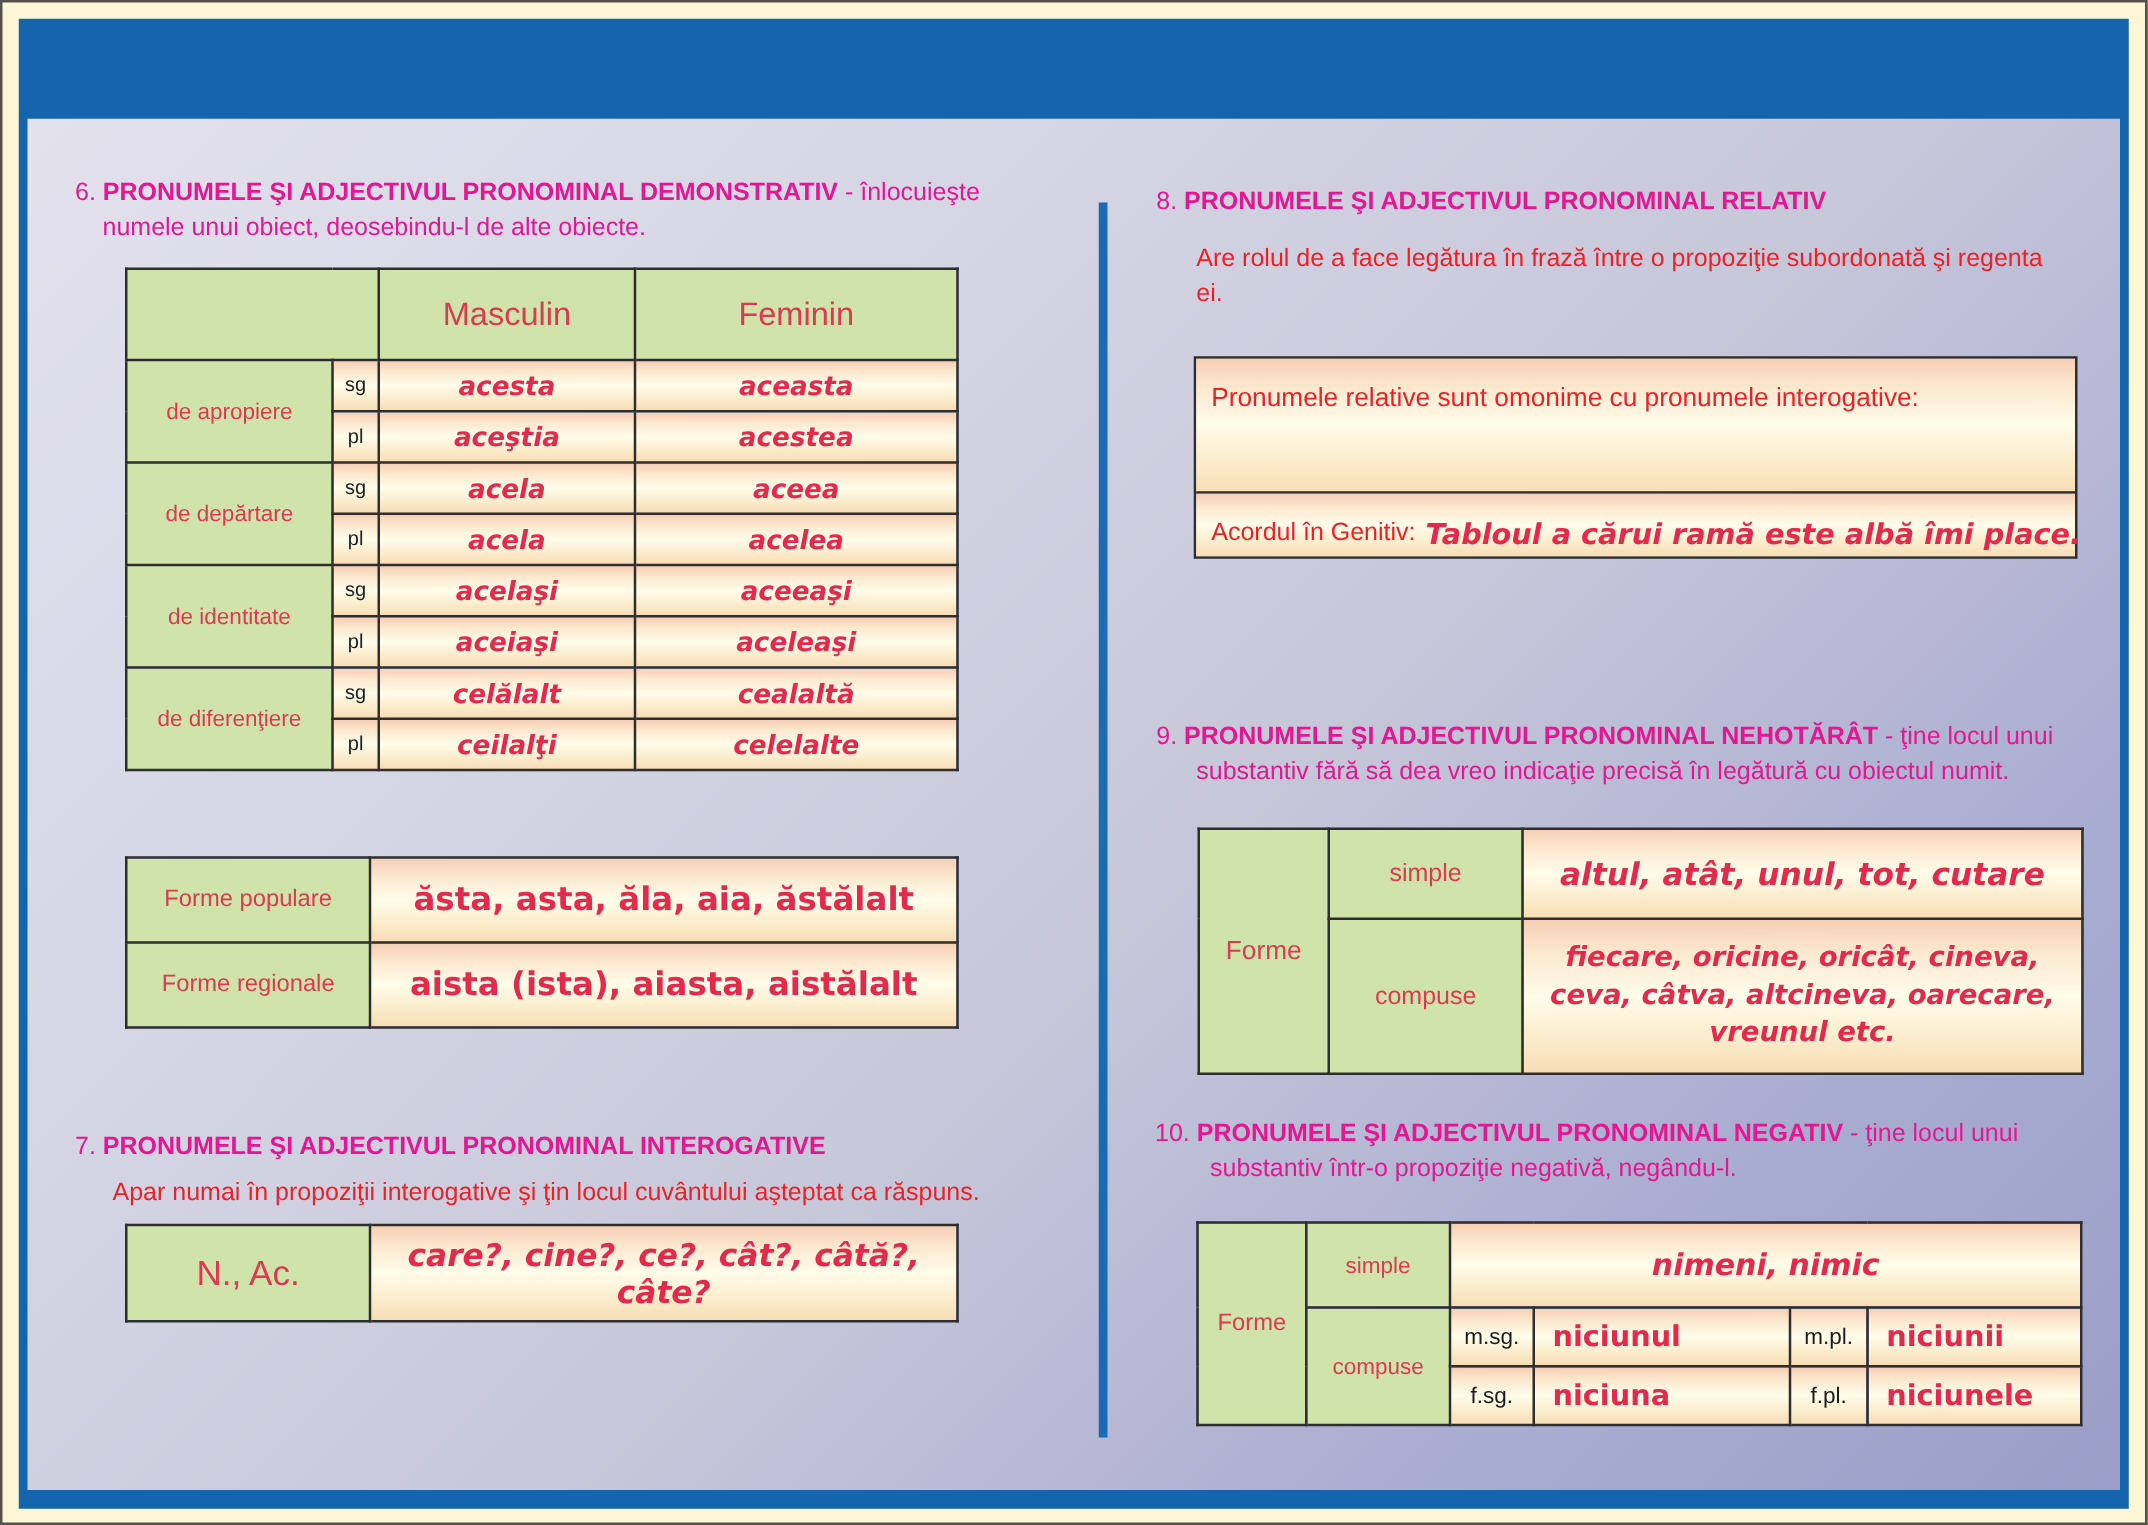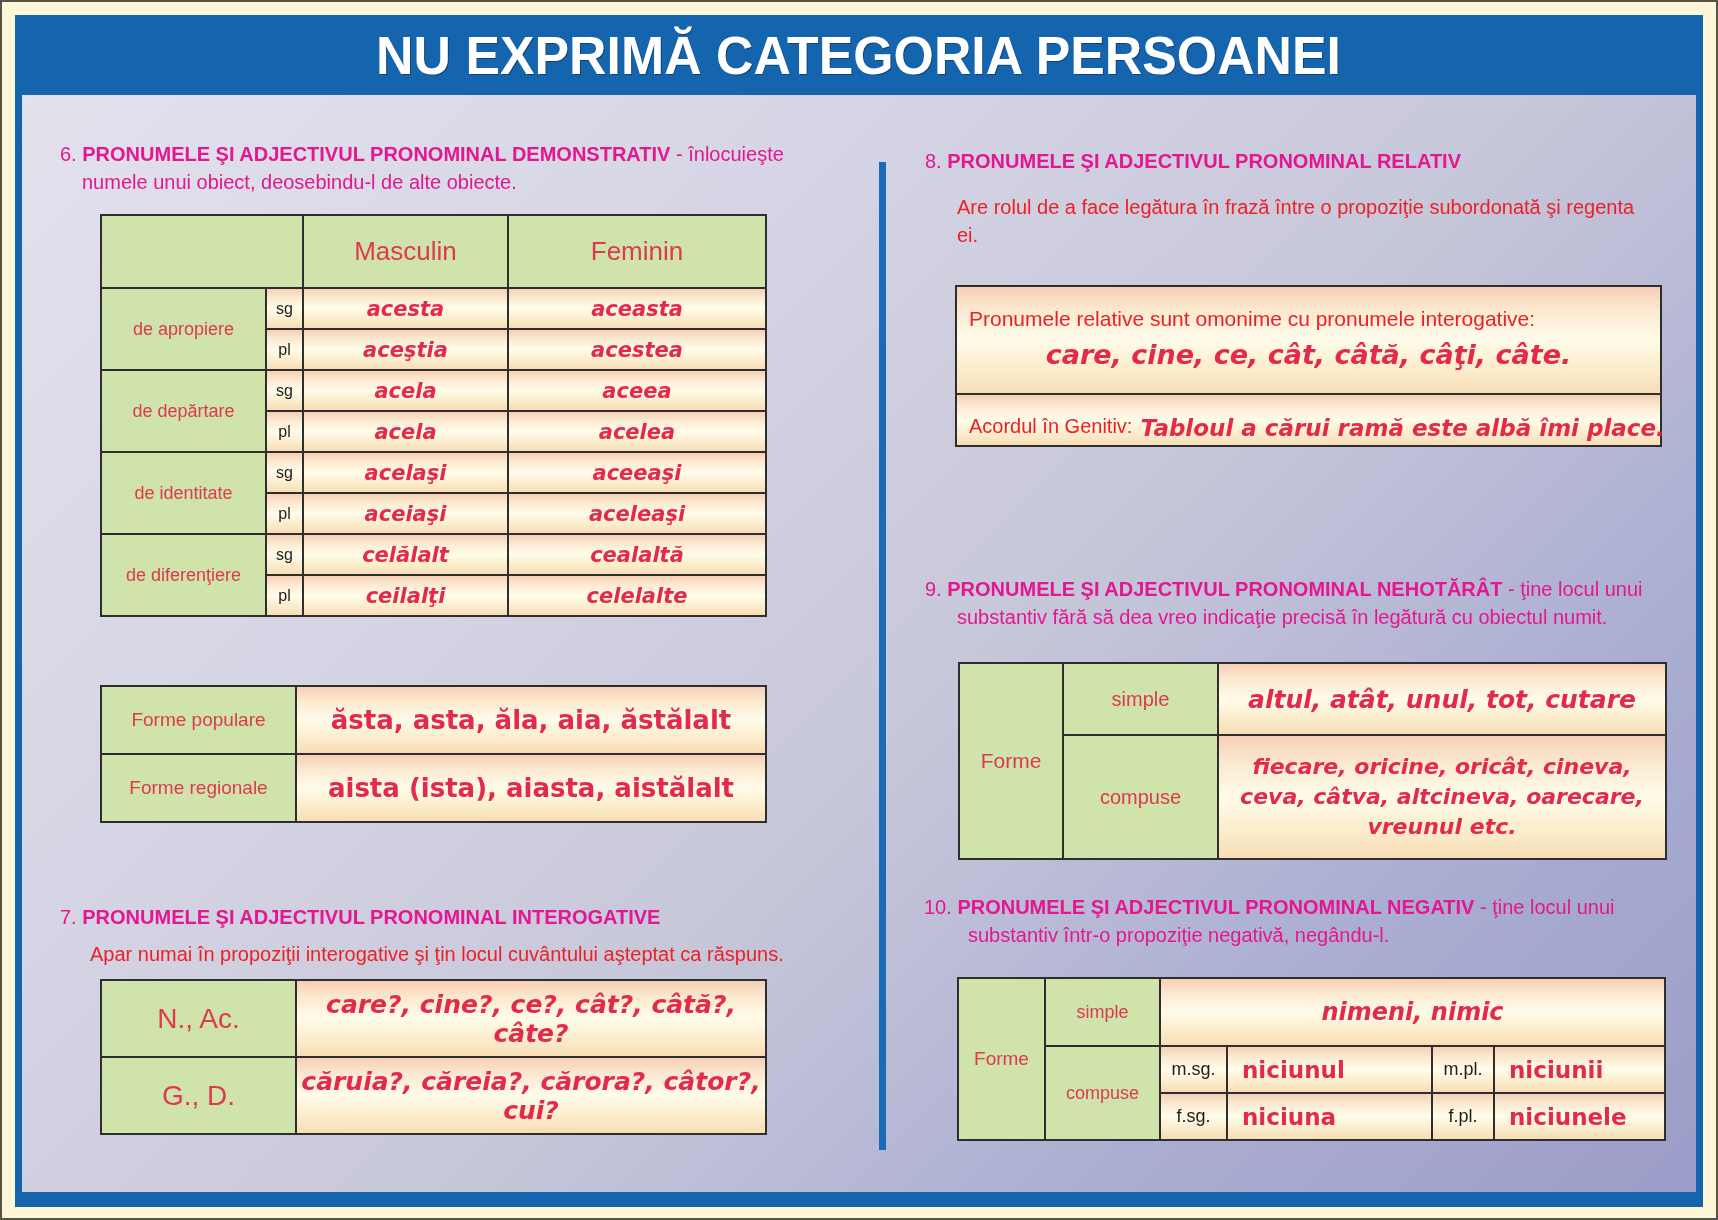--- a/index.html
+++ b/index.html
@@ -93,23 +93,20 @@
   #table10 td.r1 { height:68px; }
   #table10 td.r2 { height:47px; }
   #table10 .tag { font-size:18px; text-align:center; }
   #table10 .valL { font-size:23px; text-align:left; padding-left:14px; }
   #table10 .valC { font-size:24px; }
 </style>
 </head>
 <body>
 
 <div id="frame">
-  <div id="title-banner">
-    <div id="page-title">NU EXPRIMĂ CATEGORIA PERSOANEI</div>
-  </div>
 
   <div id="content">
 
     <div class="sec-head" style="left:38px; top:45px; width:730px; padding-left:22px; text-indent:-22px;">
       <span class="num">6.</span>
       <b>PRONUMELE ŞI ADJECTIVUL PRONOMINAL DEMONSTRATIV</b>
       <span class="tail">- înlocuieşte numele unui obiect, deosebindu-l de alte obiecte.</span>
     </div>
 
     <table id="table6">
@@ -198,39 +195,34 @@
     <table id="table7">
       <colgroup>
           <col style="width:195px">
           <col style="width:470px">
         </colgroup>
       <tbody>
           <tr>
         <td class="green glabel">N., Ac.</td>
         <td class="cream val hand-i">care?, cine?, ce?, cât?, câtă?, câte?</td>
       </tr>
-      <tr>
-        <td class="green glabel">G., D.</td>
-        <td class="cream val hand-i">căruia?, căreia?, cărora?, câtor?, cui?</td>
-      </tr>
     </tbody>
       </table>
 
     <div id="divider"></div>
 
     <div class="sec-head" style="left:903px; top:52px; width:740px; padding-left:26px; text-indent:-26px;">
       <span class="num">8.</span>
       <b>PRONUMELE ŞI ADJECTIVUL PRONOMINAL RELATIV</b>
     </div>
     <div class="red-par" style="left:935px; top:98px; width:680px;">Are rolul de a face legătura în frază între o propoziţie subordonată şi regenta ei.</div>
 
     <div id="relbox">
       <div class="rel-row" id="rel-row1">
         <span class="rel-intro">Pronumele relative sunt omonime cu pronumele interogative:</span>
-        <span class="rel-val hand-i">care, cine, ce, cât, câtă, câţi, câte.</span>
       </div>
       <div class="rel-row" id="rel-row3">
         <span class="rel-intro">Acordul în Genitiv:</span>
         <span class="rel-val hand-i">Tabloul a cărui ramă este albă îmi place.</span>
       </div>
     </div>
 
     <div class="sec-head" style="left:903px; top:480px; width:730px; padding-left:32px; text-indent:-32px;">
       <span class="num">9.</span>
       <b>PRONUMELE ŞI ADJECTIVUL PRONOMINAL NEHOTĂRÂT</b>

